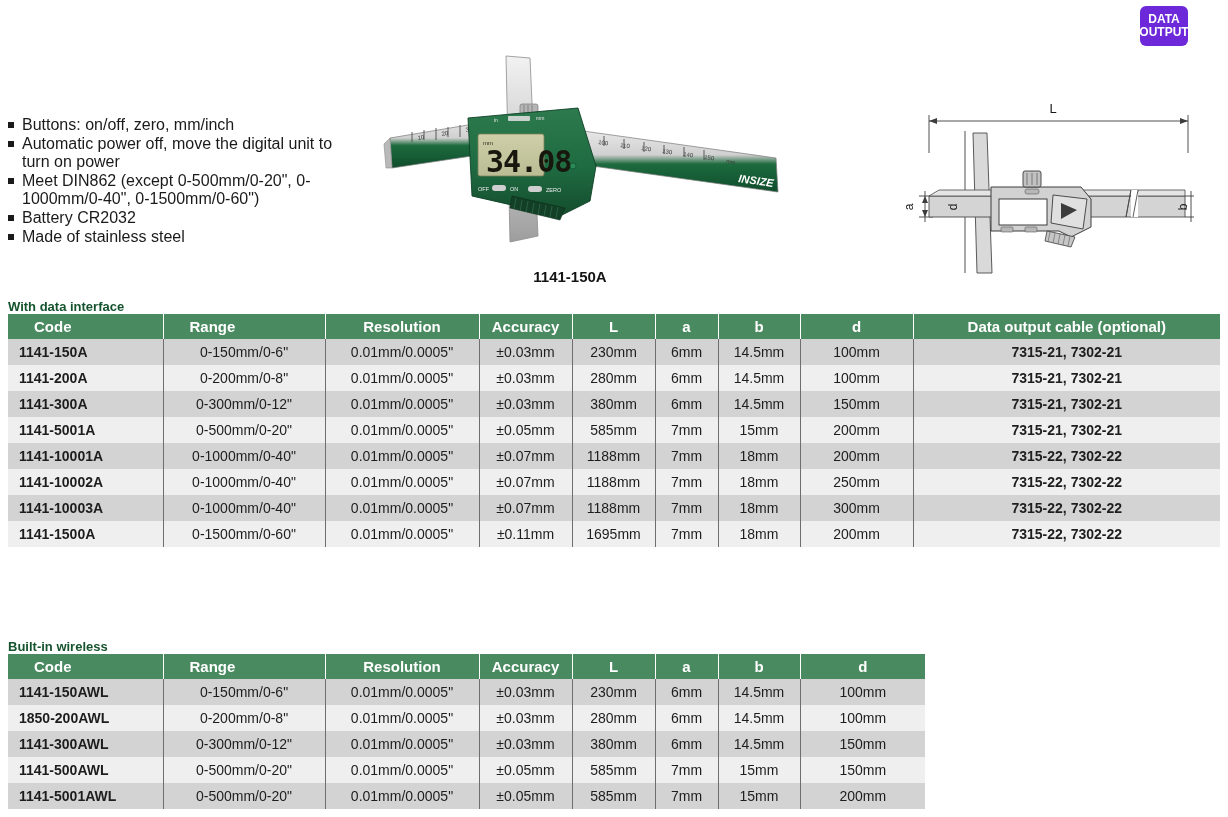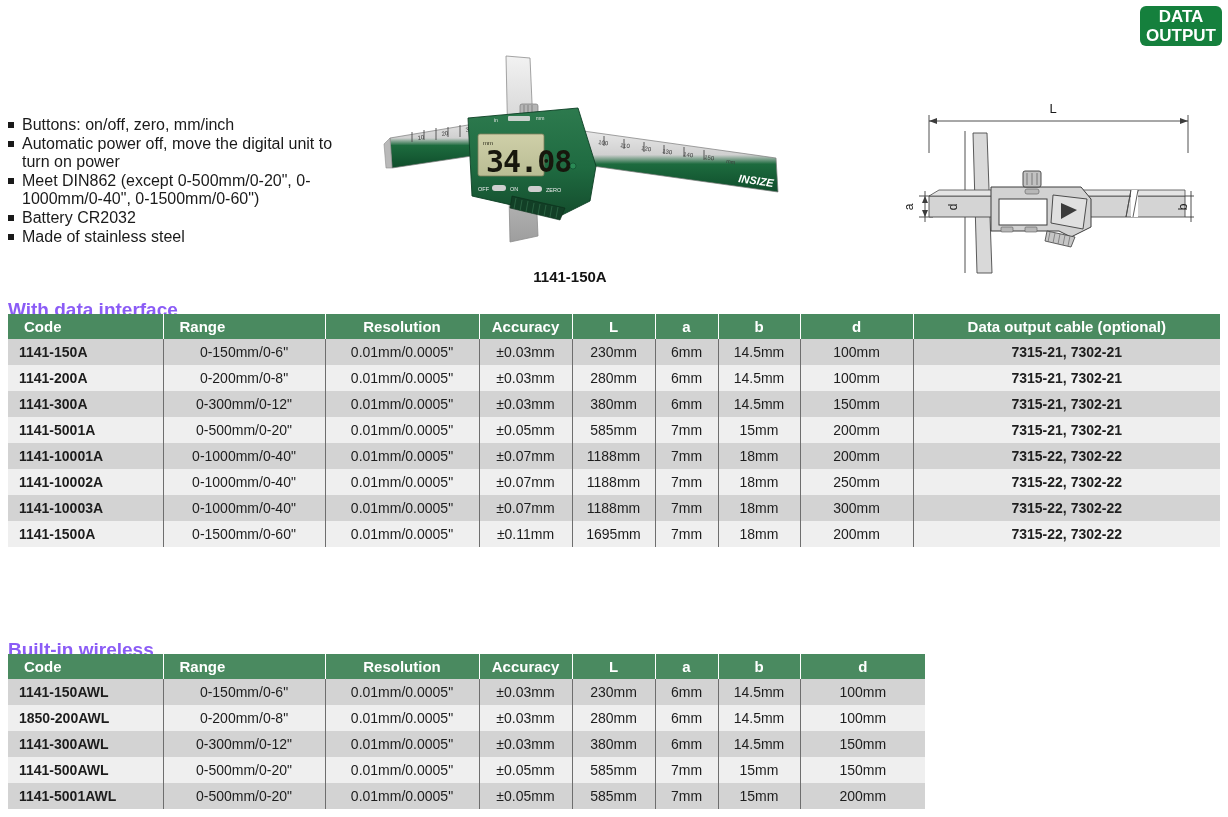--- a/index.html
+++ b/index.html
@@ -16,23 +16,23 @@
   
   .title {
     position: absolute; left: 8px; top: 6px;
     font-size: 21px; font-weight: bold; letter-spacing: 0.1px;
     color: #161616; white-space: nowrap;
   }
 
   
   .badge {
     position: absolute; left: 1140px; top: 6px;
-    width: 82px; height: 40px;
-    background: #15803d; border-radius: 6px;
-    color: #ffffff; font-weight: bold; font-size: 17px;
+    width: 48px; height: 40px;
+    background: #6d28d9; border-radius: 6px;
+    color: #ffffff; font-weight: bold; font-size: 12px;
     display: flex; flex-direction: column;
     align-items: center; justify-content: center; line-height: 1.12;
   }
 
   
   .features {
     position: absolute; left: 6px; top: 116px;
     width: 330px; font-size: 16px; line-height: 18.6px;
   }
   .feat { display: flex; align-items: flex-start; margin-bottom: 0px; }
@@ -47,41 +47,41 @@
   .photo svg { display: block; }
   .photo-caption {
     position: absolute; left: 360px; top: 268px; width: 420px;
     text-align: center; font-size: 15px; font-weight: bold; color: #141414;
   }
 
   
   .drawing { position: absolute; left: 895px; top: 95px; width: 300px; height: 180px; }
 
   
-  .sect-label { position: absolute; font-size: 19px; font-weight: bold; color: #8b5cf6; }
+  .sect-label { position: absolute; font-size: 13px; font-weight: bold; color: #14532d; }
   #lbl-data { left: 8px; top: 299px; }
   #lbl-wireless { left: 8px; top: 639px; }
 
   
   table.spec {
     position: absolute; border-collapse: collapse;
     font-size: 14px; color: #1d1d1d; table-layout: fixed;
   }
   #tbl-data { left: 8px; top: 314px; width: 1212px; }
   #tbl-wireless { left: 8px; top: 654px; width: 917px; }
 
   table.spec th {
     background: #4a8a60; color: #ffffff;
     font-weight: bold; font-size: 15px;
     height: 25px; padding: 0 6px;
     border-right: 1px solid #ffffff;
     text-align: center; white-space: nowrap;
   }
   table.spec th:last-child { border-right: none; }
-  table.spec th.left { text-align: left; padding-left: 16px; }
+  table.spec th.left { text-align: left; padding-left: 26px; }
 
   table.spec td {
     height: 26px; padding: 0 6px;
     border-right: 1px solid #6e6e6e;
     text-align: center; white-space: nowrap;
   }
   table.spec td:last-child { border-right: none; }
   table.spec td.code { text-align: left; padding-left: 11px; font-weight: bold; }
   table.spec td.cable { font-weight: bold; }
   table.spec tbody tr:nth-child(odd)  td { background: #d3d3d3; }

